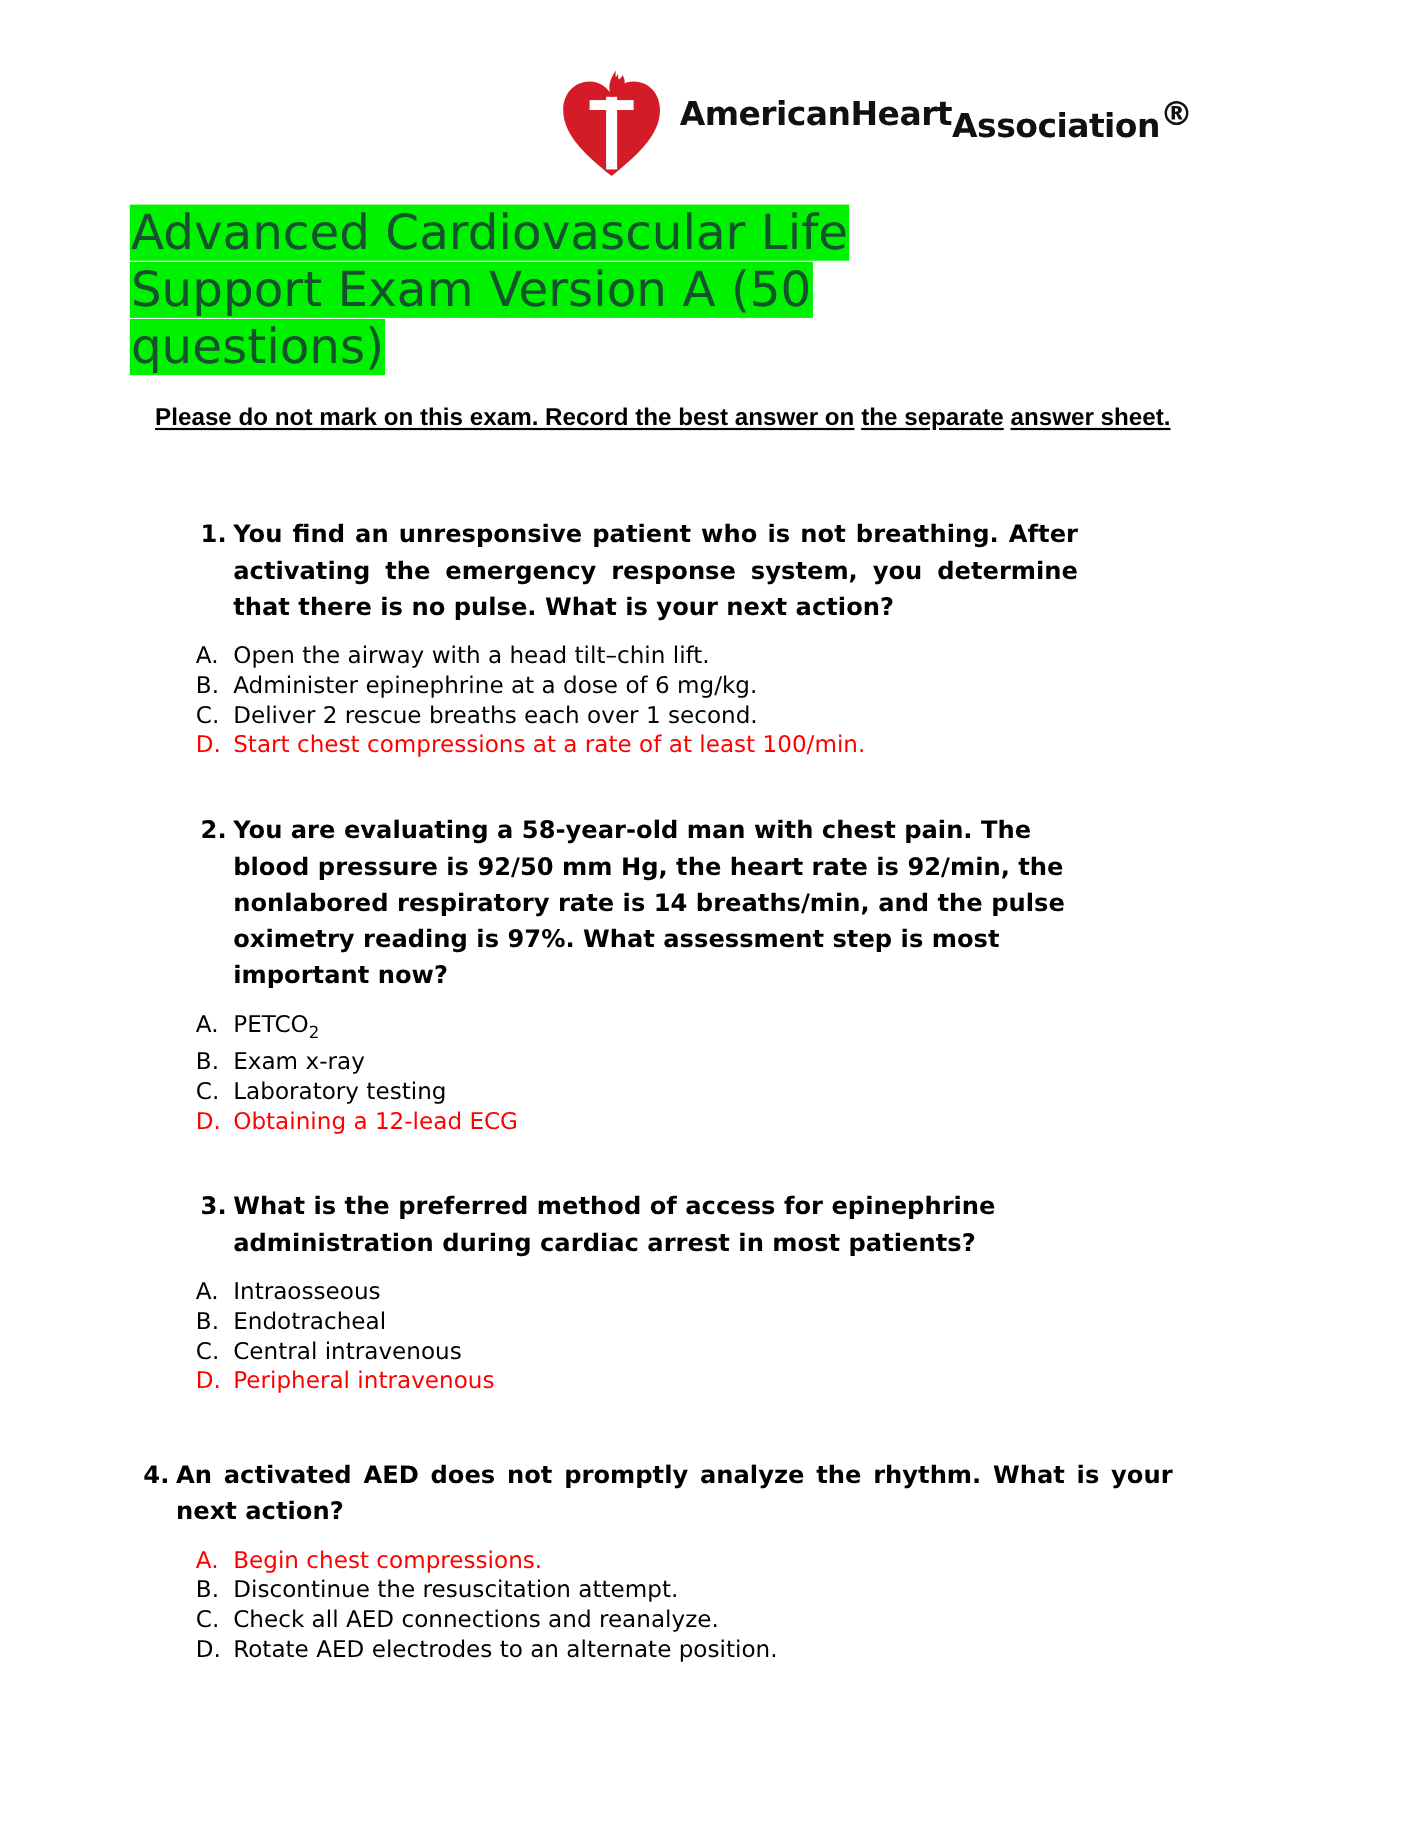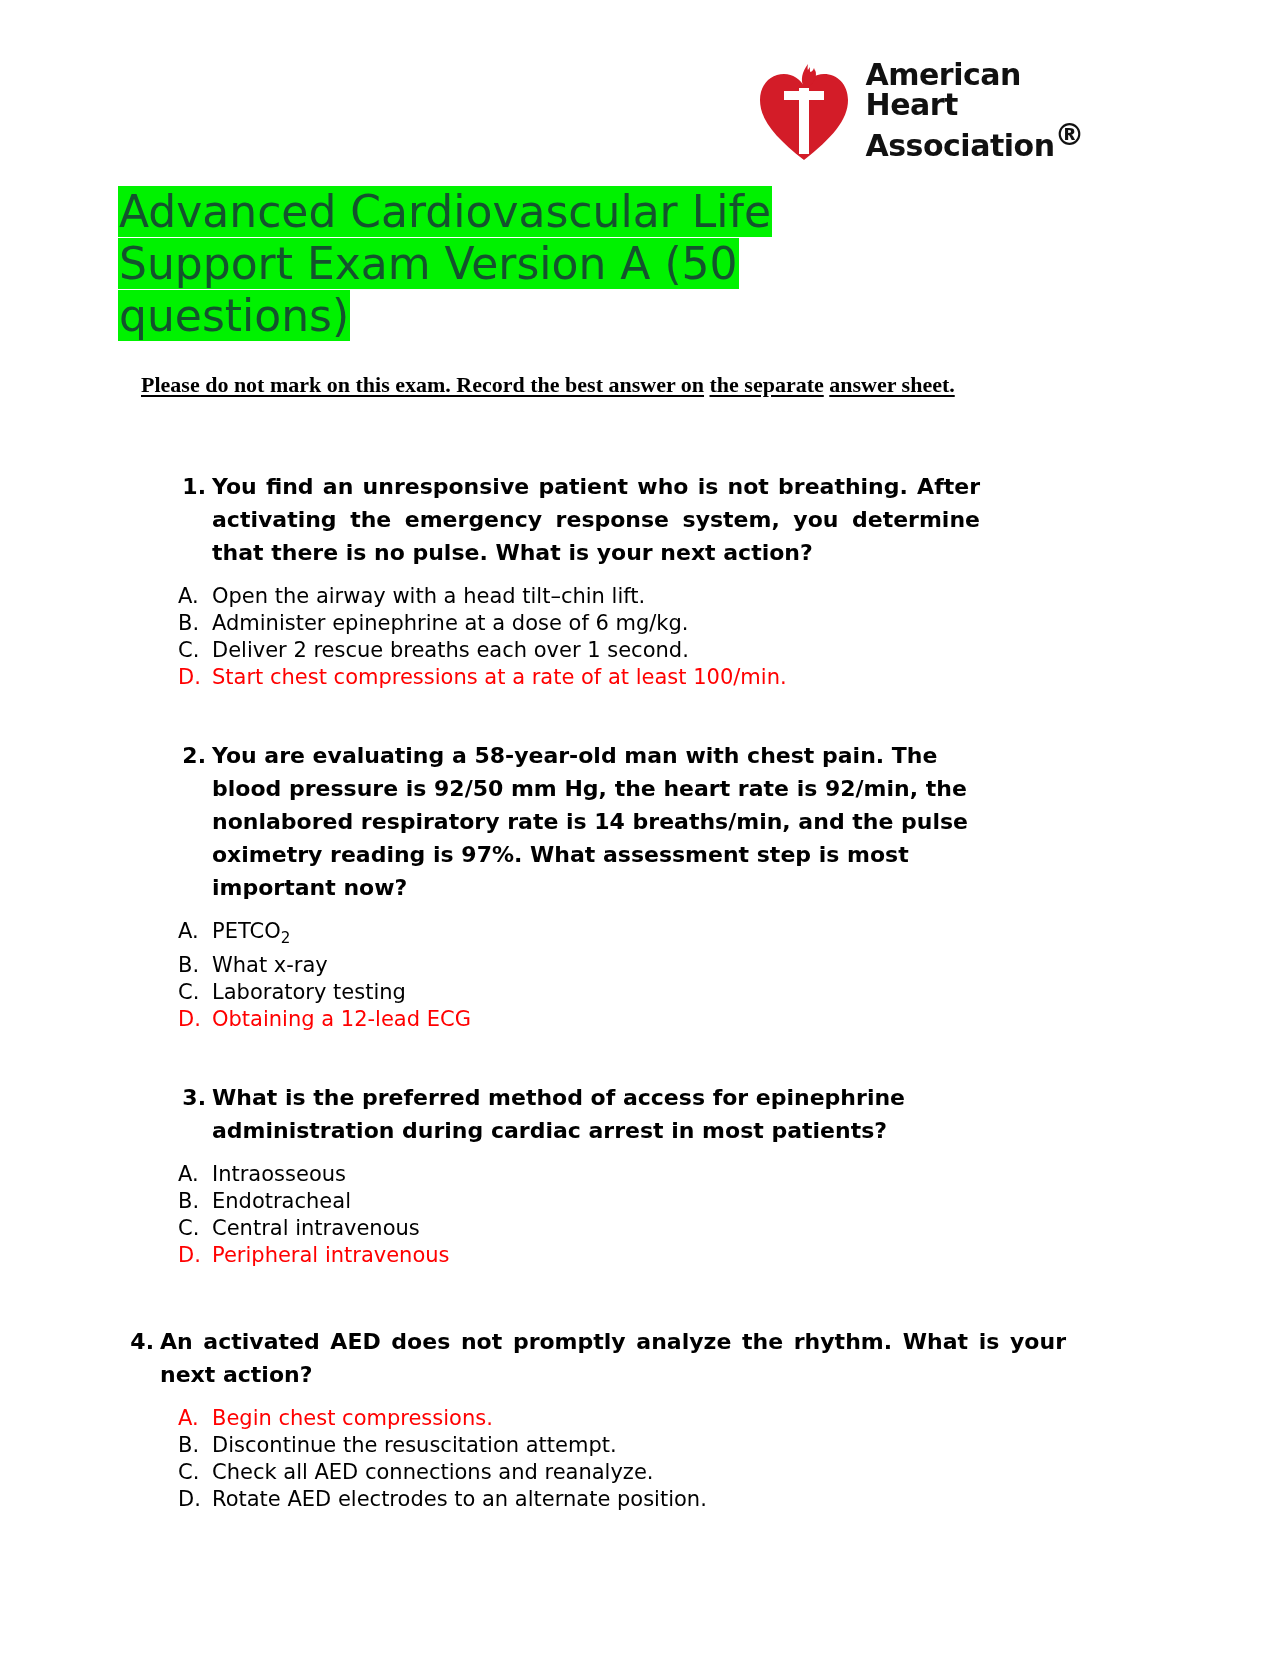--- a/index.html
+++ b/index.html
@@ -34,21 +34,21 @@
     gap: 14px;
   }
   .logo-mark {
     width: 96px;
     height: 104px;
     flex: 0 0 auto;
     position: relative;
   }
   .logo-words {
     display: flex;
-    flex-direction: column;
+    flex-direction: row;
     line-height: 1.0;
   }
   .logo-words span {
     font-family: "DejaVu Sans", sans-serif;
     font-weight: bold;
     font-size: 30px;
     letter-spacing: -0.5px;
     color: #111111;
     white-space: nowrap;
   }
@@ -79,23 +79,23 @@
     padding: 0 1px;
   }
 
   
   .instruction {
     position: absolute;
     top: 364px;
     left: 141px;
     width: 930px;
     font-size: 22px;
-    line-height: 42px;
-    font-weight: bold;
-    font-family: Liberation Serif, serif;
+    line-height: 30px;
+    font-weight: bold;
+    font-family: Liberation Sans, sans-serif;
   }
   .instruction .u { text-decoration: underline; text-underline-offset: 3px; }
 
   
   .questions {
     position: absolute;
     top: 470px;
     left: 0;
     width: 1280px;
   }
@@ -218,21 +218,21 @@
         <span class="qnum">2.</span>
         <span>You are evaluating a 58-year-old man with chest pain. The blood pressure is 92/50 mm Hg, the heart rate is 92/min, the nonlabored respiratory rate is 14 breaths/min, and the pulse oximetry reading is 97%. What assessment step is most important now?</span>
       </div>
       <ul class="options opts-pos-2">
         <li class="opt">
           <span class="opt-letter">A.</span>
           <span class="opt-text"><span>PETCO</span><sub>2</sub></span>
         </li>
         <li class="opt">
           <span class="opt-letter">B.</span>
-          <span class="opt-text">What x-ray</span>
+          <span class="opt-text">Exam x-ray</span>
         </li>
         <li class="opt">
           <span class="opt-letter">C.</span>
           <span class="opt-text">Laboratory testing</span>
         </li>
         <li class="opt correct">
           <span class="opt-letter">D.</span>
           <span class="opt-text">Obtaining a 12-lead ECG</span>
         </li>
       </ul>

